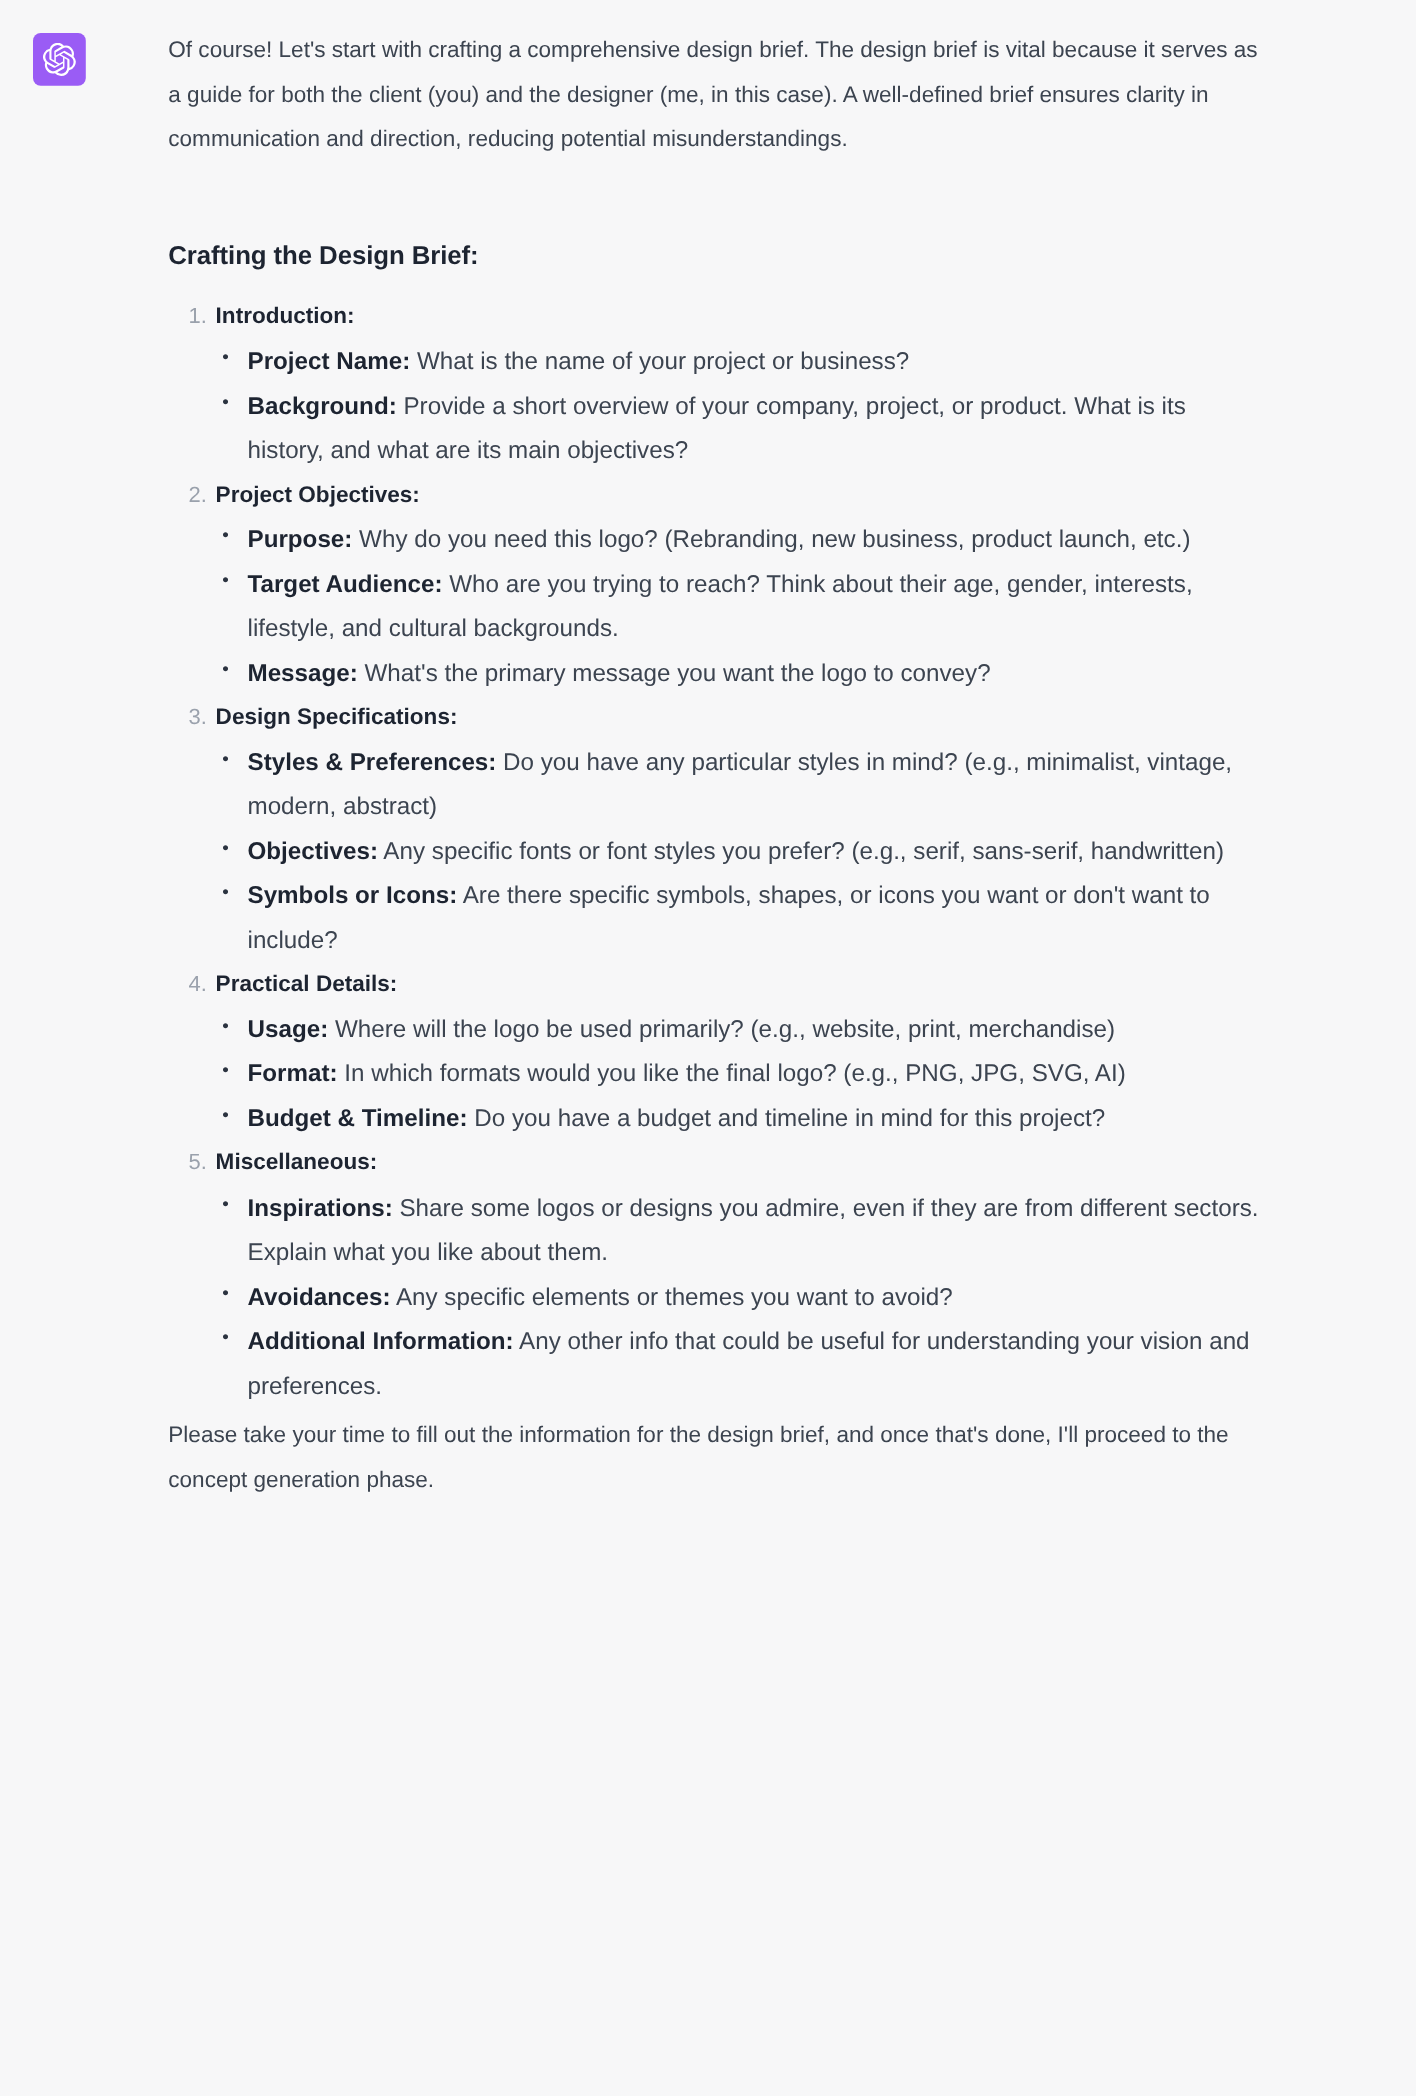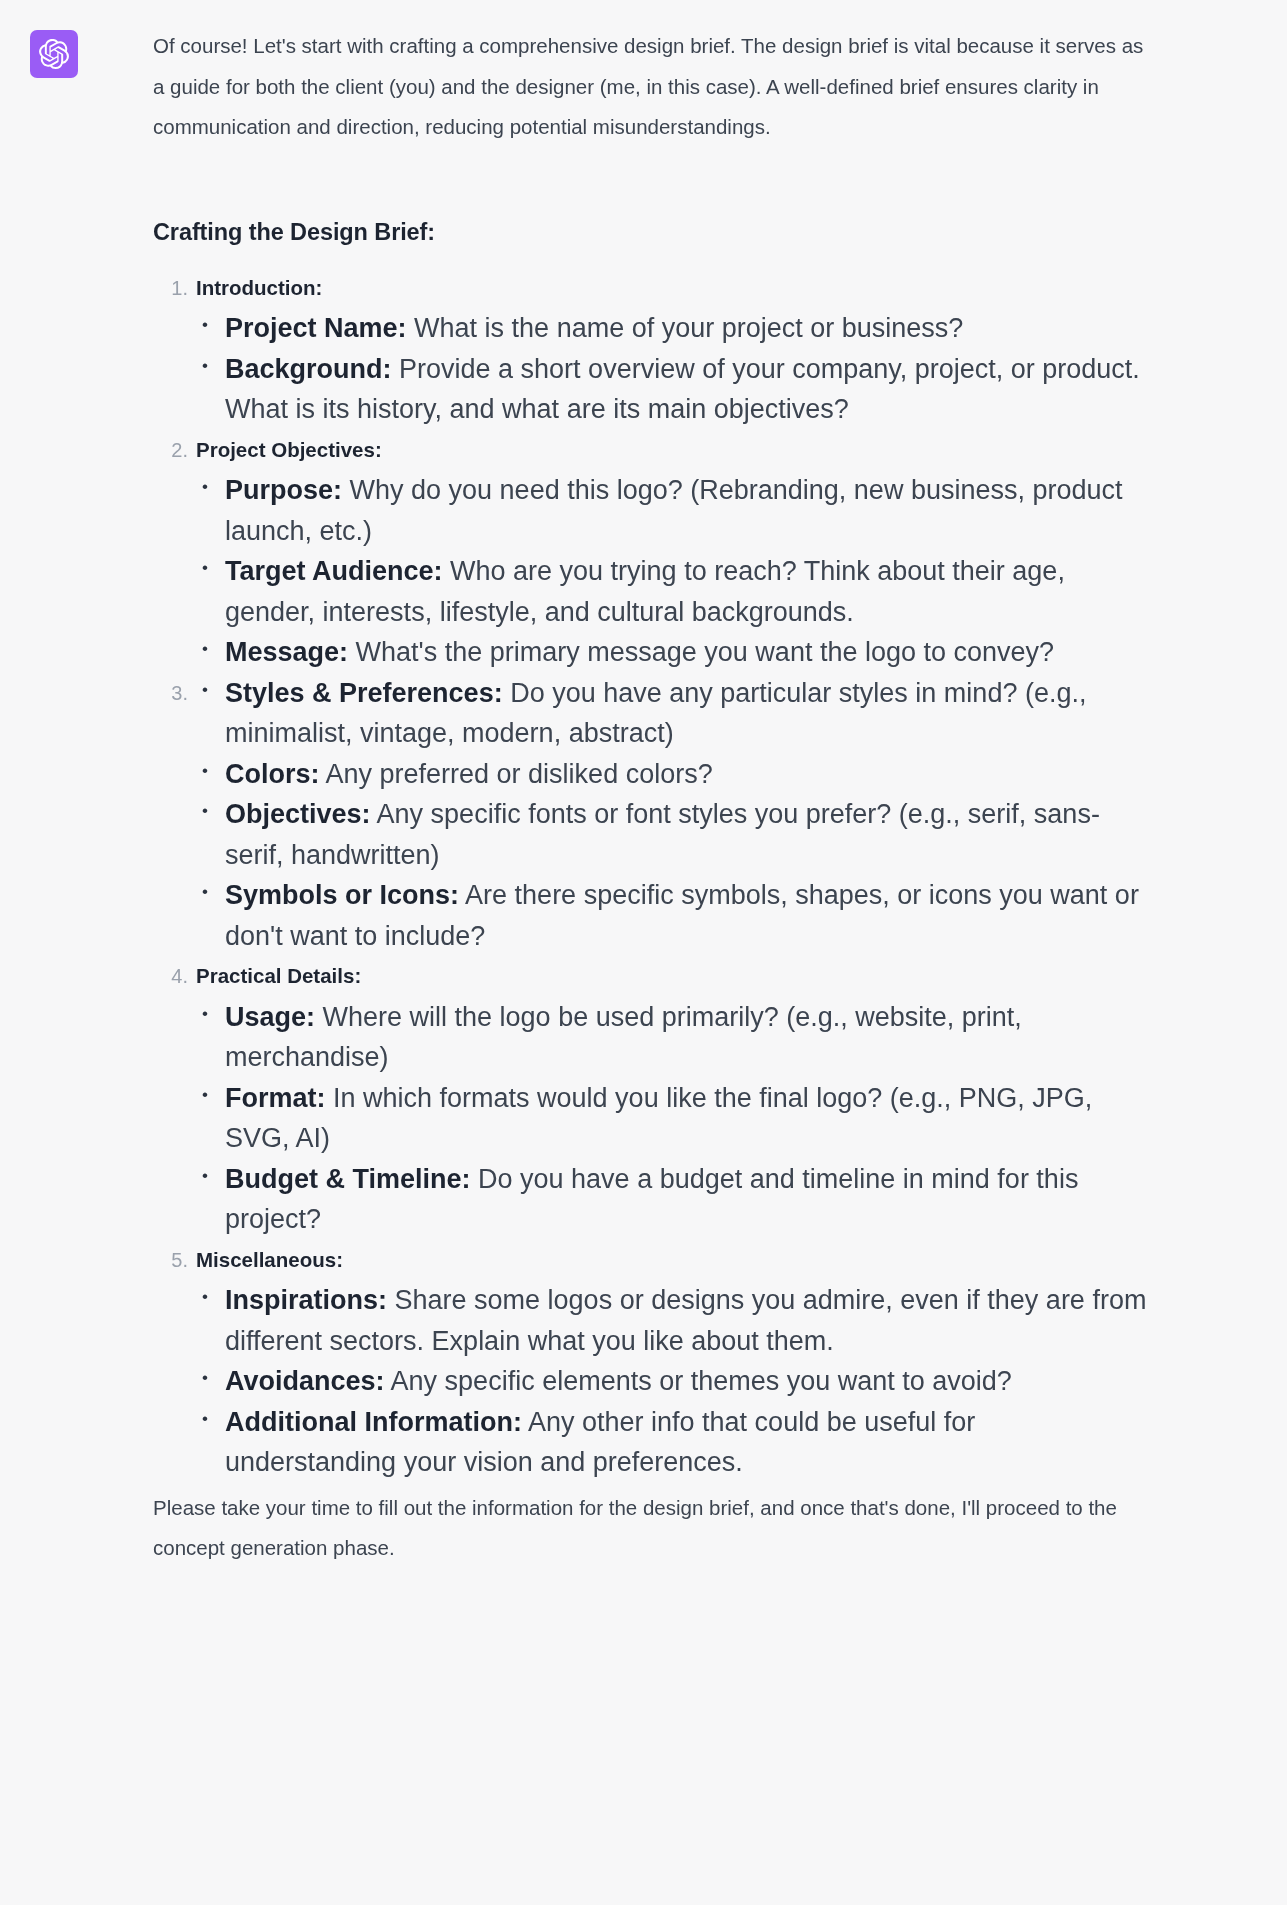--- a/index.html
+++ b/index.html
@@ -92,21 +92,21 @@
   }
 
   ul.subitems {
     margin: 0 0 0 0;
     padding: 0;
     list-style: none;
   }
   ul.subitems > li.subitem {
     position: relative;
     padding-left: 29px;
-    font-size: 27px;
+    font-size: 22px;
     line-height: 40.5px;
     color: #3c4450;
   }
   ul.subitems > li.subitem::before {
     content: "•";
     position: absolute;
     left: 6px;
     top: 0;
     font-size: 17px;
     line-height: 34px;
@@ -165,26 +165,24 @@
           <li class="subitem">
             <span class="sub-label">Target Audience:</span><span class="sub-text"> Who are you trying to reach? Think about their age, gender, interests, lifestyle, and cultural backgrounds.</span>
           </li>
           <li class="subitem">
             <span class="sub-label">Message:</span><span class="sub-text"> What's the primary message you want the logo to convey?</span>
           </li>
         </ul>
       </li>
 
       <li class="step">
+        <div class="step-title">Design Specifications:</div>
         <ul class="subitems">
           <li class="subitem">
             <span class="sub-label">Styles &amp; Preferences:</span><span class="sub-text"> Do you have any particular styles in mind? (e.g., minimalist, vintage, modern, abstract)</span>
-          </li>
-          <li class="subitem">
-            <span class="sub-label">Colors:</span><span class="sub-text"> Any preferred or disliked colors?</span>
           </li>
           <li class="subitem">
             <span class="sub-label">Objectives:</span><span class="sub-text"> Any specific fonts or font styles you prefer? (e.g., serif, sans-serif, handwritten)</span>
           </li>
           <li class="subitem">
             <span class="sub-label">Symbols or Icons:</span><span class="sub-text"> Are there specific symbols, shapes, or icons you want or don't want to include?</span>
           </li>
         </ul>
       </li>
 

